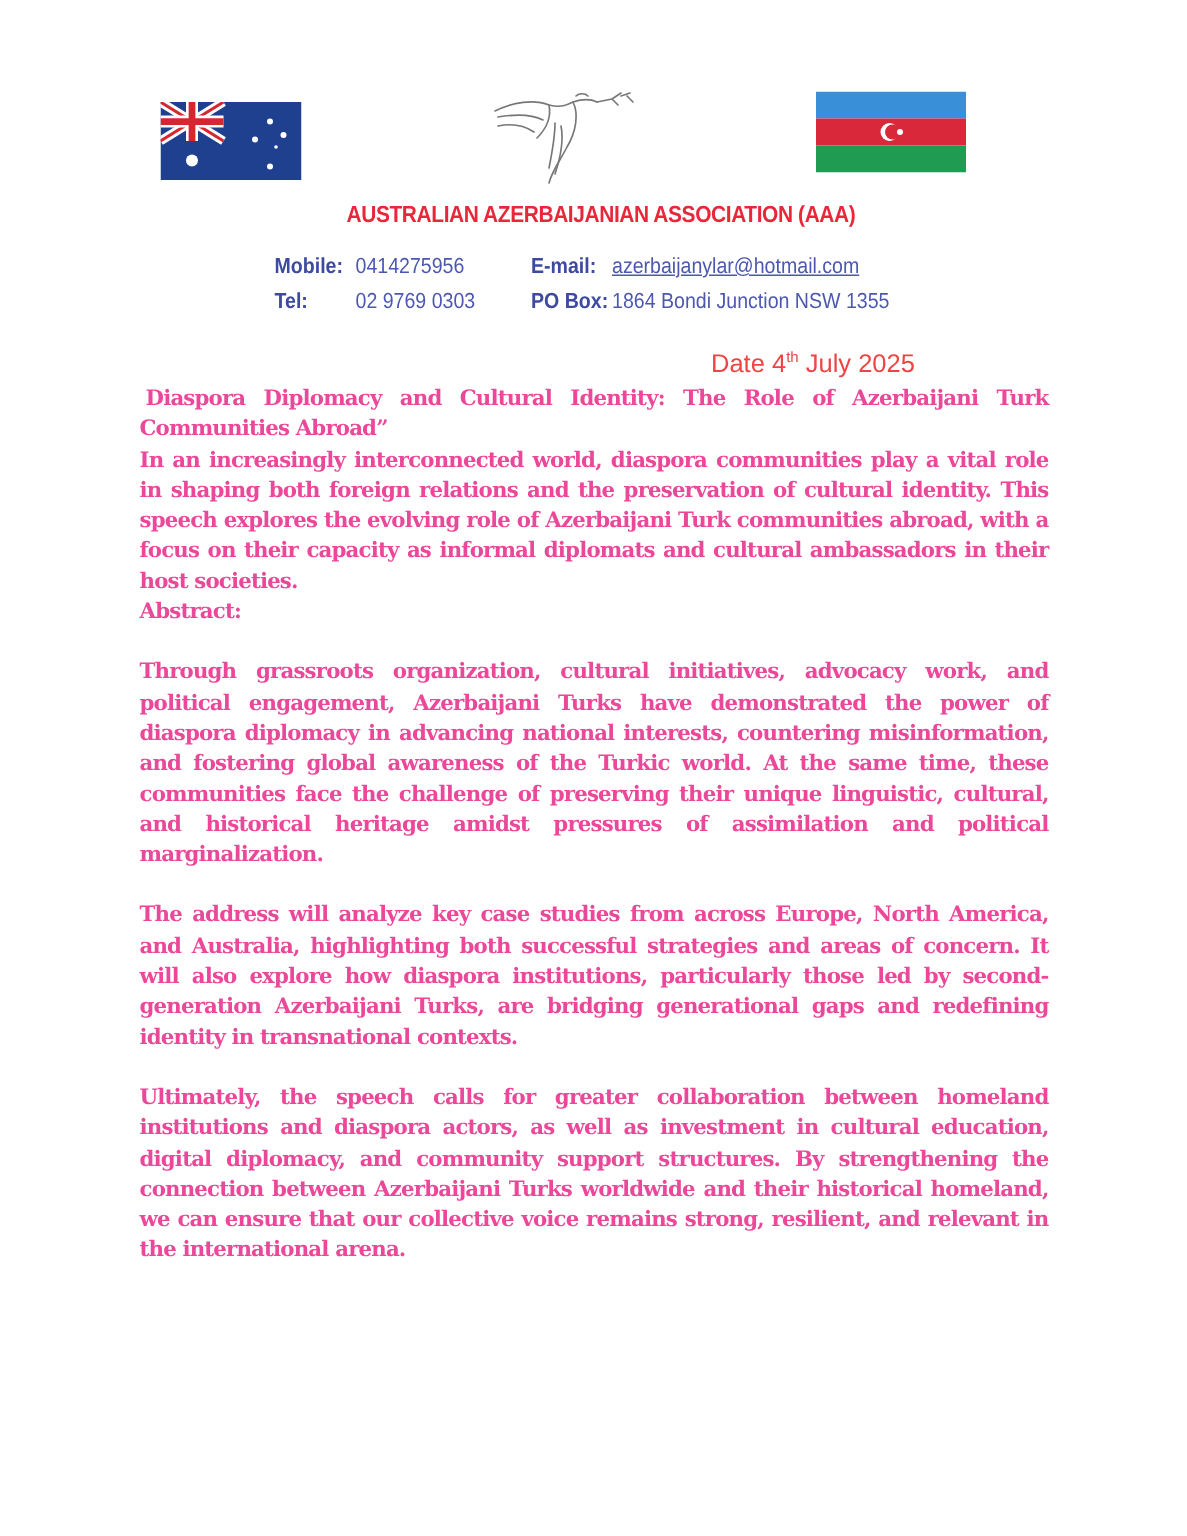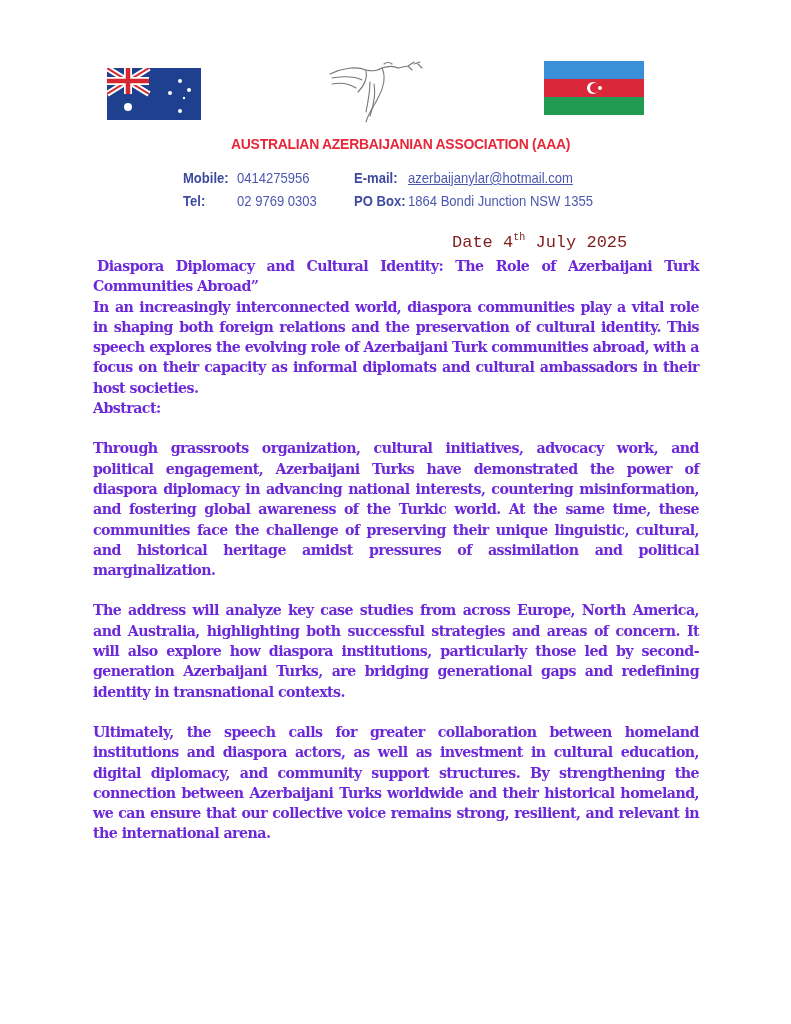--- a/index.html
+++ b/index.html
@@ -23,28 +23,28 @@
   .email-link { text-decoration: underline; color: #4c58b0; }
   #c-mobile { left: 183px; top: 170px; }
   #c-mobile .lbl { width: 60px; }
   #c-tel { left: 183px; top: 193px; }
   #c-tel .lbl { width: 60px; }
   #c-email { left: 354px; top: 170px; }
   #c-email .lbl { width: 60px; }
   #c-pobox { left: 354px; top: 193px; }
   #c-pobox .lbl { width: 60px; }
   .date {
-    position: absolute; left: 452px; top: 233px;
-    font-family: Liberation Mono, monospace; font-size: 17px; color: #7f1d1d; white-space: nowrap;
+    position: absolute; left: 474px; top: 233px;
+    font-family: Liberation Sans, sans-serif; font-size: 17px; color: #ef4444; white-space: nowrap;
   }
   .date sup { font-size: 10px; vertical-align: super; line-height: 0; }
   .doc {
     position: absolute; left: 93px; top: 256px; width: 606px;
     font-family: "DejaVu Serif", "Liberation Serif", serif; font-weight: bold;
-    font-size: 14.2px; line-height: 20.3px; color: #6d28d9;
+    font-size: 14.2px; line-height: 20.3px; color: #ec4899;
     letter-spacing: -0.55px;
   }
   .doc p { margin: 0; text-align: justify; }
   .doc .title { text-indent: 4px; }
   .doc .gap { height: 20px; }
 </style>
 </head>
 <body>
 
 <svg id="flag-au" class="flag" viewBox="0 0 94 52" preserveAspectRatio="none">

